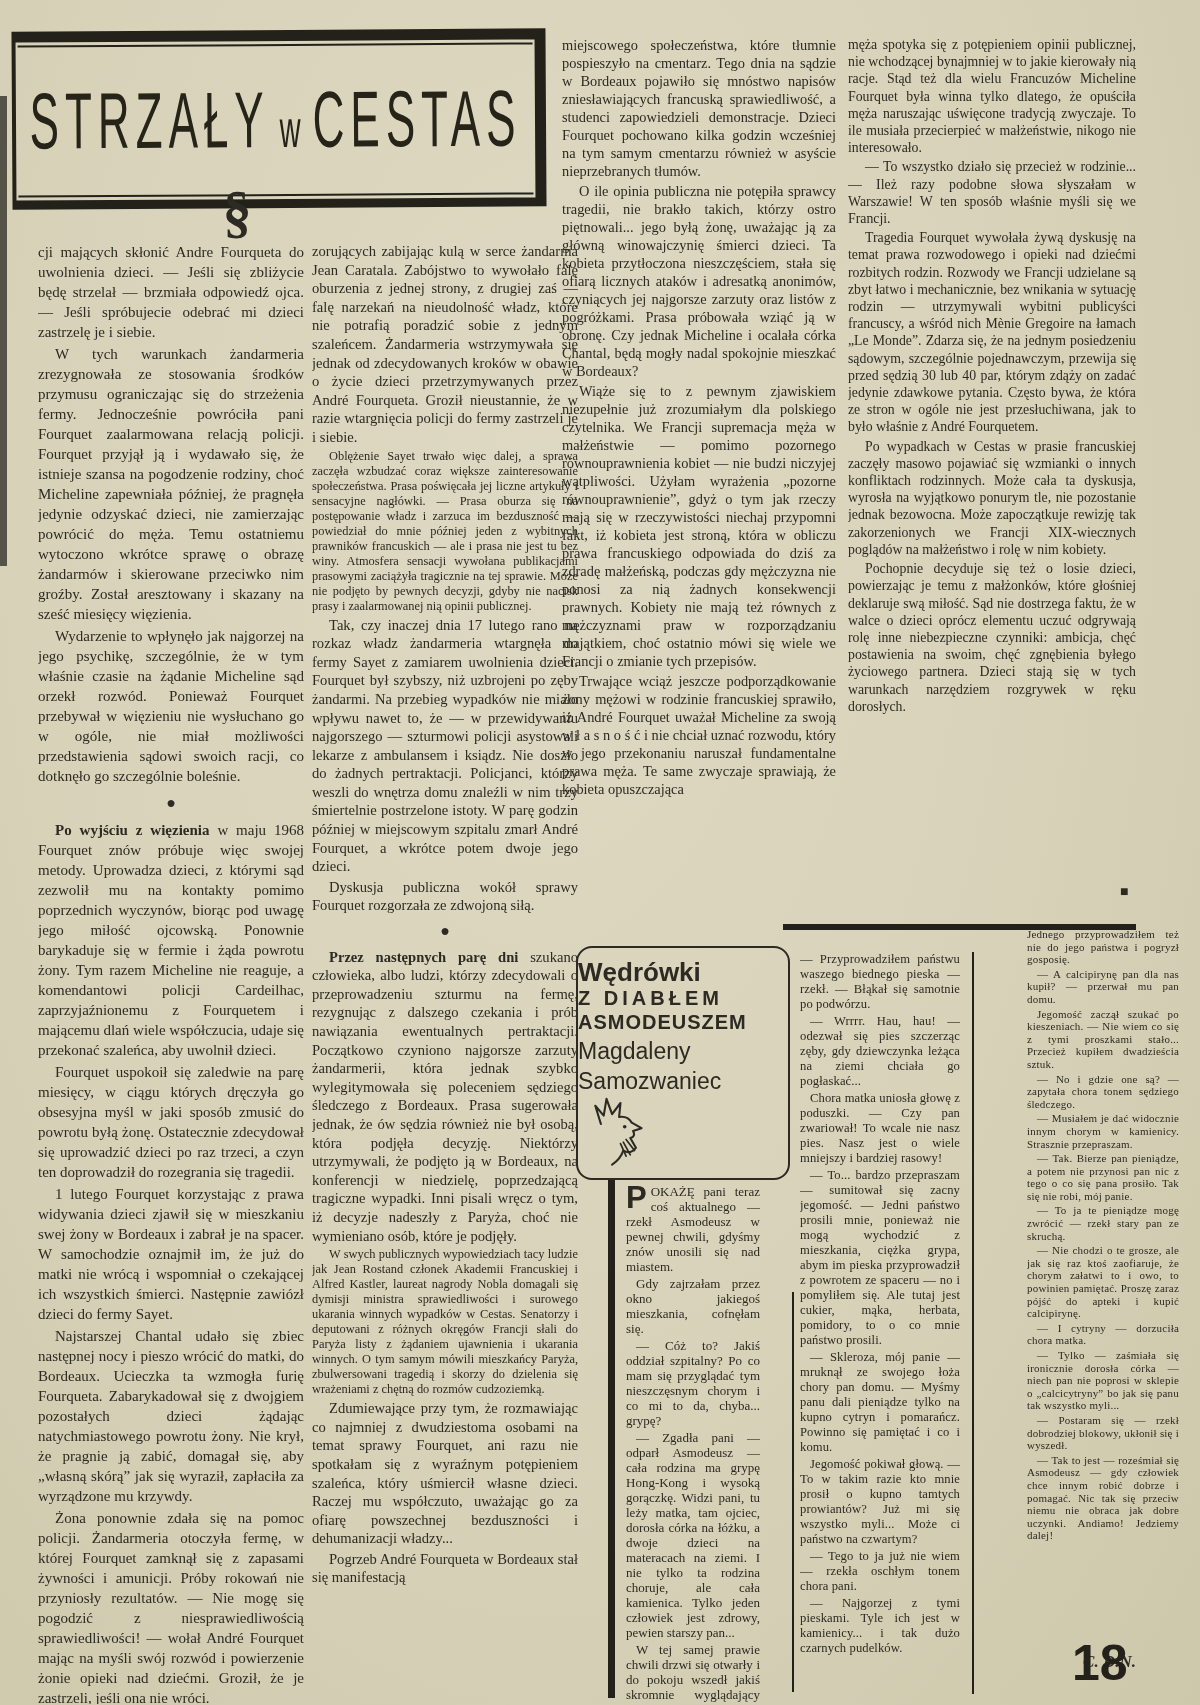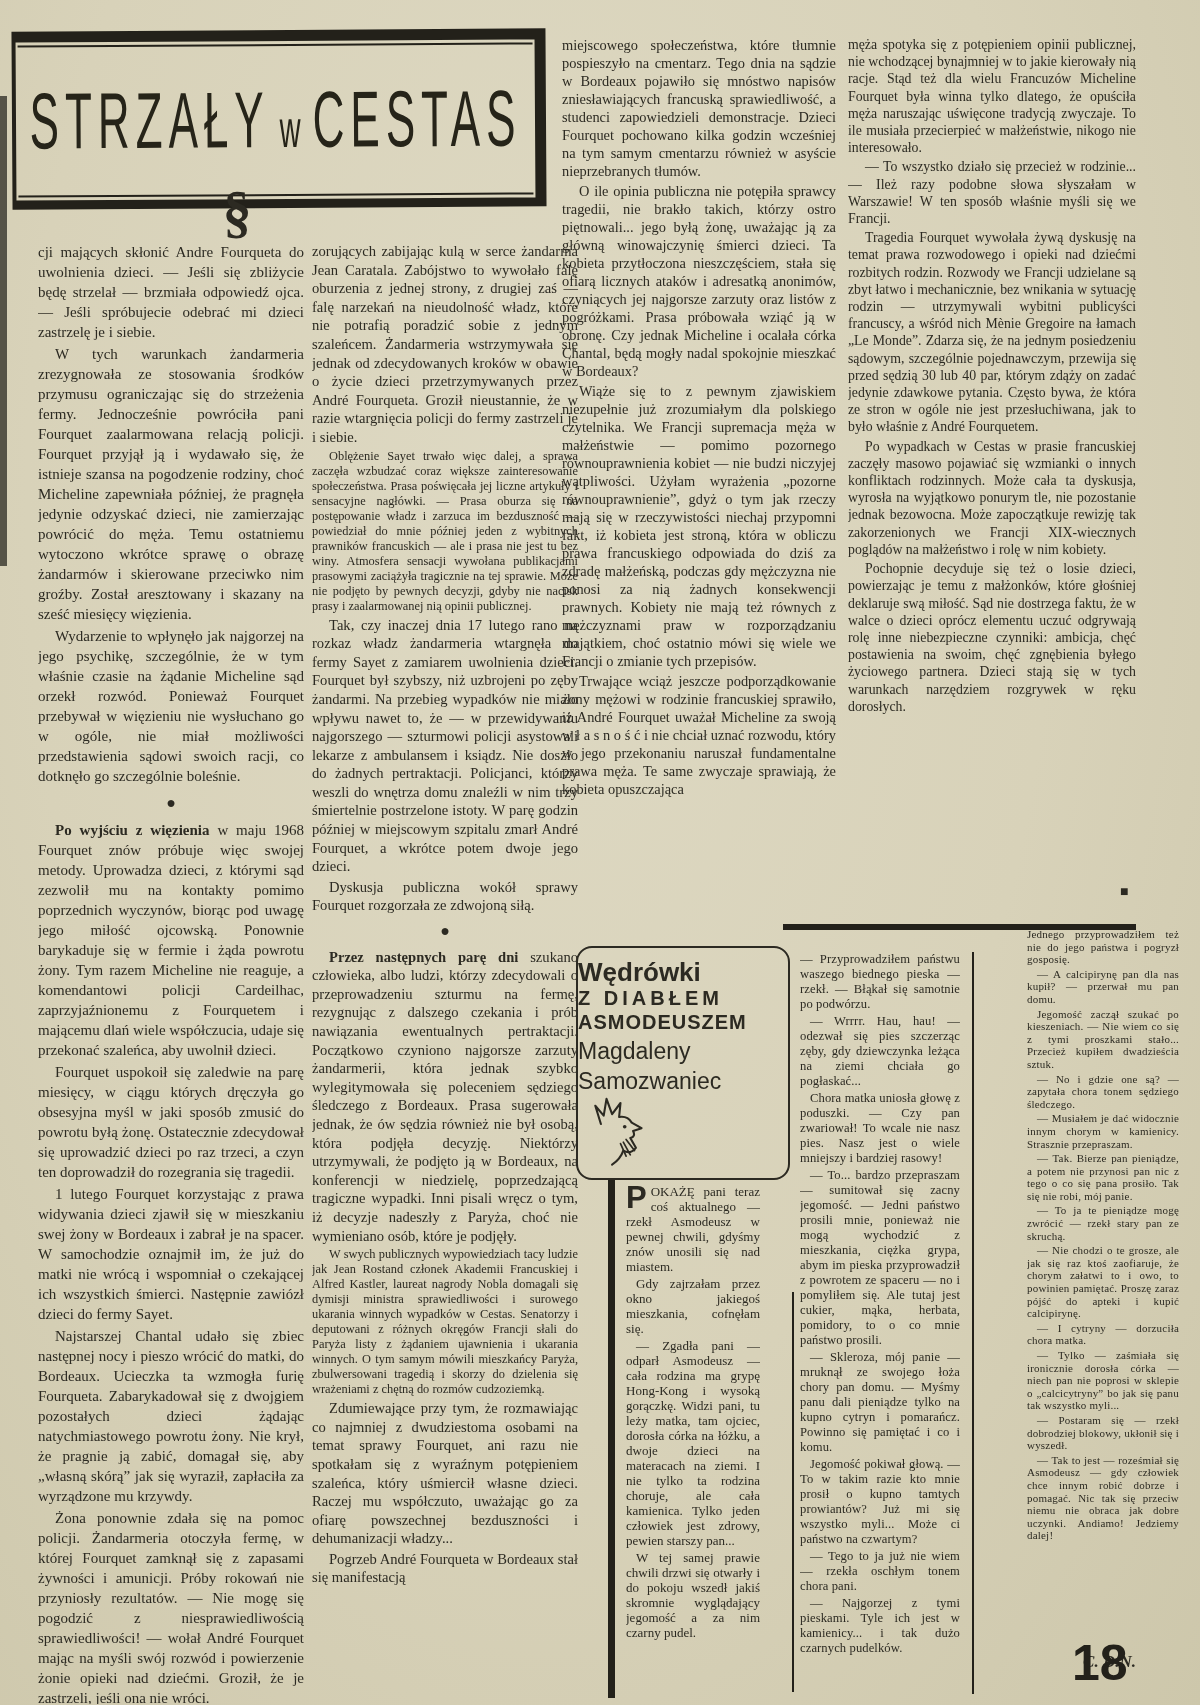--- a/index.html
+++ b/index.html
@@ -120,20 +120,21 @@
     <svg class="goat" width="78" height="70" viewBox="0 0 90 100" fill="none">
       <path d="M22 40 L14 14 L26 28 L30 4 L38 26 L50 10 L48 30 Q60 28 66 38 L80 46 L68 50 Q72 58 64 60 L72 74 Q64 84 54 78 Q50 90 38 98" stroke="#2c2a22" stroke-width="3" stroke-linejoin="round" stroke-linecap="round"></path>
       <circle cx="56" cy="44" r="2.6" fill="#2c2a22"></circle>
       <path d="M58 62 L70 78 M54 66 L64 84 M50 68 L58 86" stroke="#2c2a22" stroke-width="2.4" stroke-linecap="round"></path>
     </svg>
   </div>
 
   <div class="col b1">
       <p class="noindent"><span class="dropcap">P</span>OKAŻĘ pani teraz coś aktualnego — rzekł Asmodeusz w pewnej chwili, gdyśmy znów unosili się nad miastem.</p>
       <p>Gdy zajrzałam przez okno jakiegoś mieszkania, cofnęłam się.</p>
+      <p>— Cóż to? Jakiś oddział szpitalny? Po co mam się przyglądać tym nieszczęsnym chorym i co mi to da, chyba... grypę?</p>
       <p>— Zgadła pani — odparł Asmodeusz — cała rodzina ma grypę Hong-Kong i wysoką gorączkę. Widzi pani, tu leży matka, tam ojciec, dorosła córka na łóżku, a dwoje dzieci na materacach na ziemi. I nie tylko ta rodzina choruje, ale cała kamienica. Tylko jeden człowiek jest zdrowy, pewien starszy pan...</p>
       <p>W tej samej prawie chwili drzwi się otwarły i do pokoju wszedł jakiś skromnie wyglądający jegomość a za nim czarny pudel.</p>
     </div>
   <div class="col b2">
       <p class="noindent">— Przyprowadziłem państwu waszego biednego pieska — rzekł. — Błąkał się samotnie po podwórzu.</p>
       <p>— Wrrrr. Hau, hau! — odezwał się pies szczerząc zęby, gdy dziewczynka leżąca na ziemi chciała go pogłaskać...</p>
       <p>Chora matka uniosła głowę z poduszki. — Czy pan zwariował! To wcale nie nasz pies. Nasz jest o wiele mniejszy i bardziej rasowy!</p>
       <p>— To... bardzo przepraszam — sumitował się zacny jegomość. — Jedni państwo prosili mnie, ponieważ nie mogą wychodzić z mieszkania, ciężka grypa, abym im pieska przyprowadził z powrotem ze spaceru — no i pomyliłem się. Ale tutaj jest cukier, mąka, herbata, pomidory, to o co mnie państwo prosili.</p>
       <p>— Skleroza, mój panie — mruknął ze swojego łoża chory pan domu. — Myśmy panu dali pieniądze tylko na kupno cytryn i pomarańcz. Powinno się pamiętać i co i komu.</p>
       <p>Jegomość pokiwał głową. — To w takim razie kto mnie prosił o kupno tamtych prowiantów? Już mi się wszystko myli... Może ci państwo na czwartym?</p>

